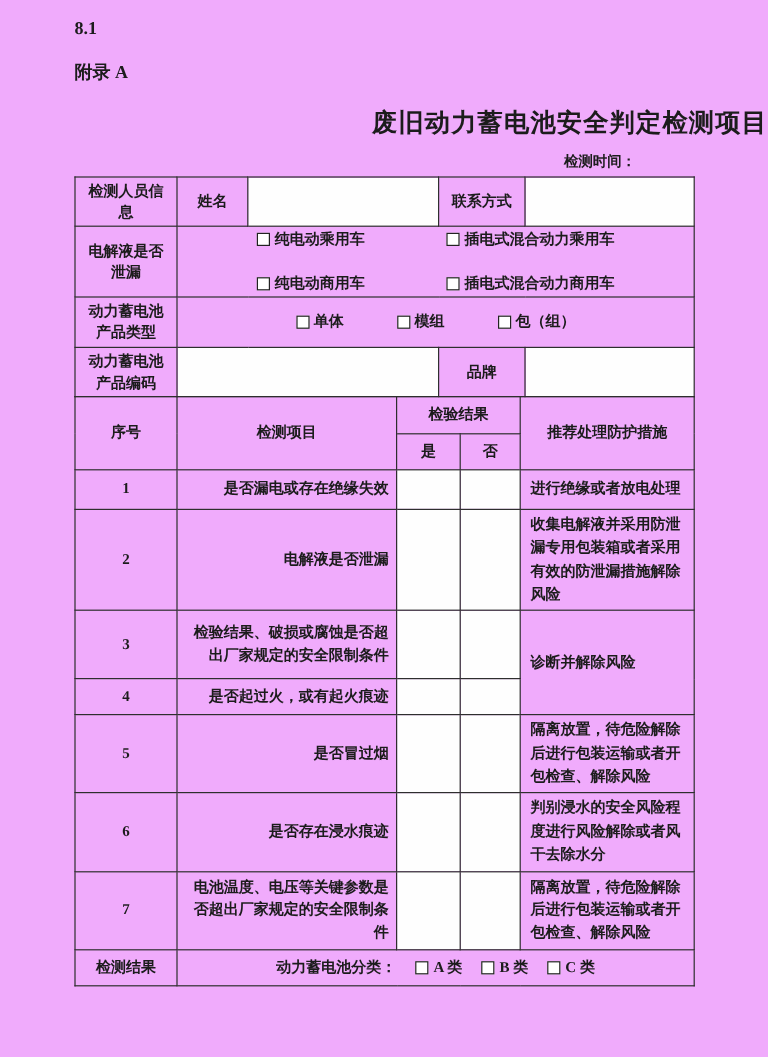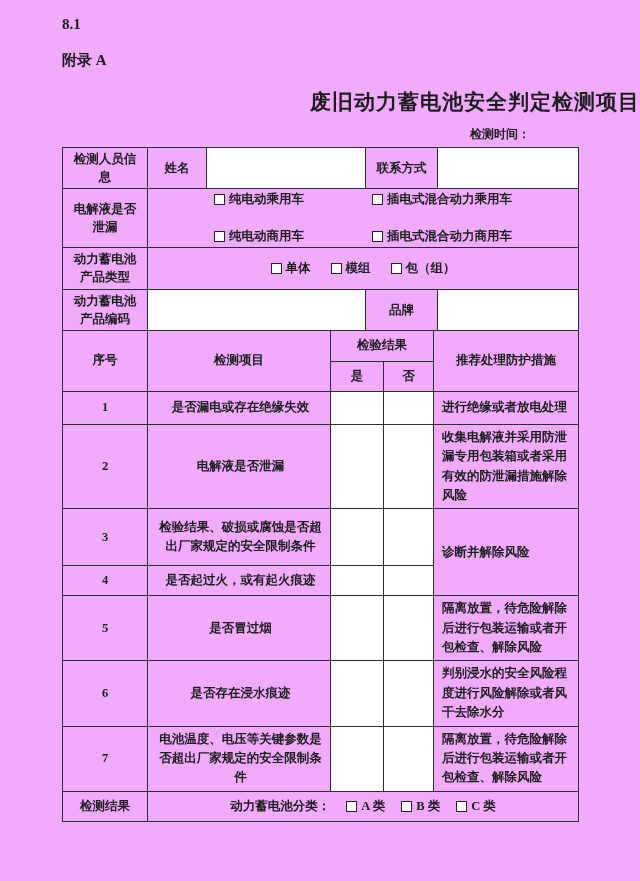--- a/index.html
+++ b/index.html
@@ -51,42 +51,42 @@
   td, th {
     border: 1px solid #2e2e2e;
     font-size: 12.5px;
     font-weight: 700;
     padding: 2px 4px;
     vertical-align: middle;
     overflow: hidden;
   }
   .lbl { text-align: center; line-height: 1.45; padding: 2px 5px; }
   .ctr { text-align: center; }
-  .item-cell { text-align: center; padding: 3px 6px 3px 9px; line-height: 1.55; }
+  .item-cell { text-align: right; padding: 3px 6px 3px 9px; line-height: 1.55; }
   .measure-cell { text-align: left; padding: 3px 5px 3px 8px; line-height: 1.55; }
   .blank-cell { background: #fefefe; }
   .cb {
     display: inline-block;
     width: 11px; height: 11px;
     border: 1.5px solid #222;
     margin-right: 4px;
     vertical-align: -1px;
     background: #fff;
     flex: 0 0 auto;
   }
   .opt {
     display: inline-flex;
     align-items: center;
     white-space: nowrap;
   }
   .opts-row {
     display: flex;
     justify-content: center;
     align-items: flex-start;
-    gap: 20px;
+    gap: 44px;
   }
   .veh-grid {
     display: inline-grid;
     grid-template-columns: 158px auto;
     row-gap: 20px;
     text-align: left;
   }
   .fill-line {
     display: inline-block;
     width: 58px;

